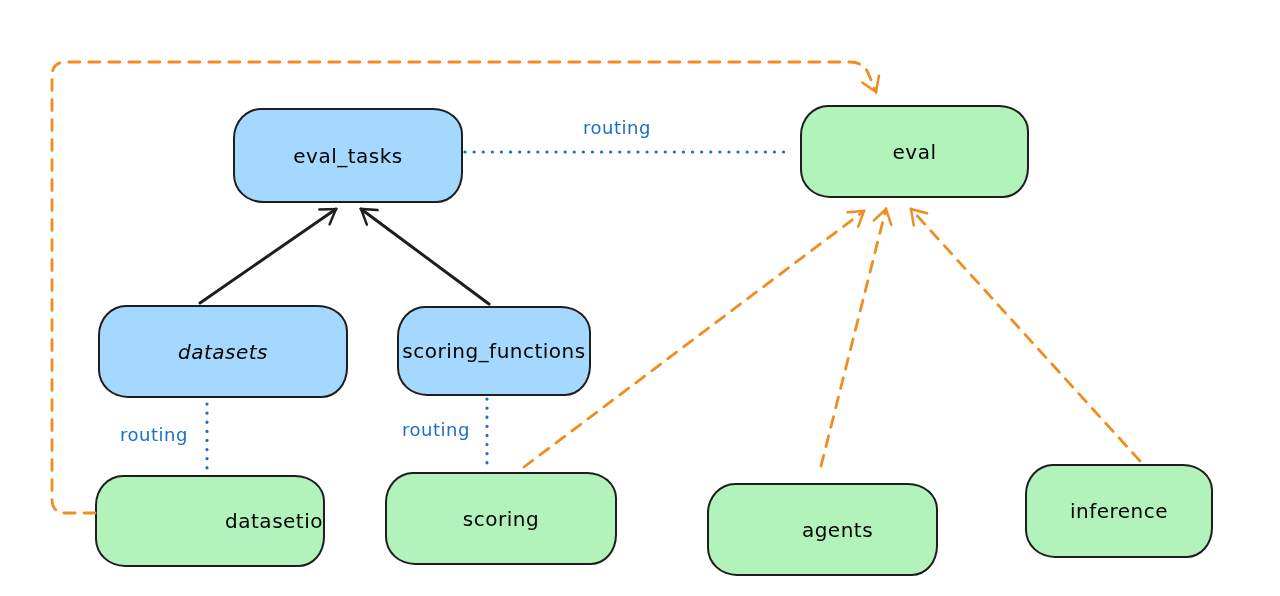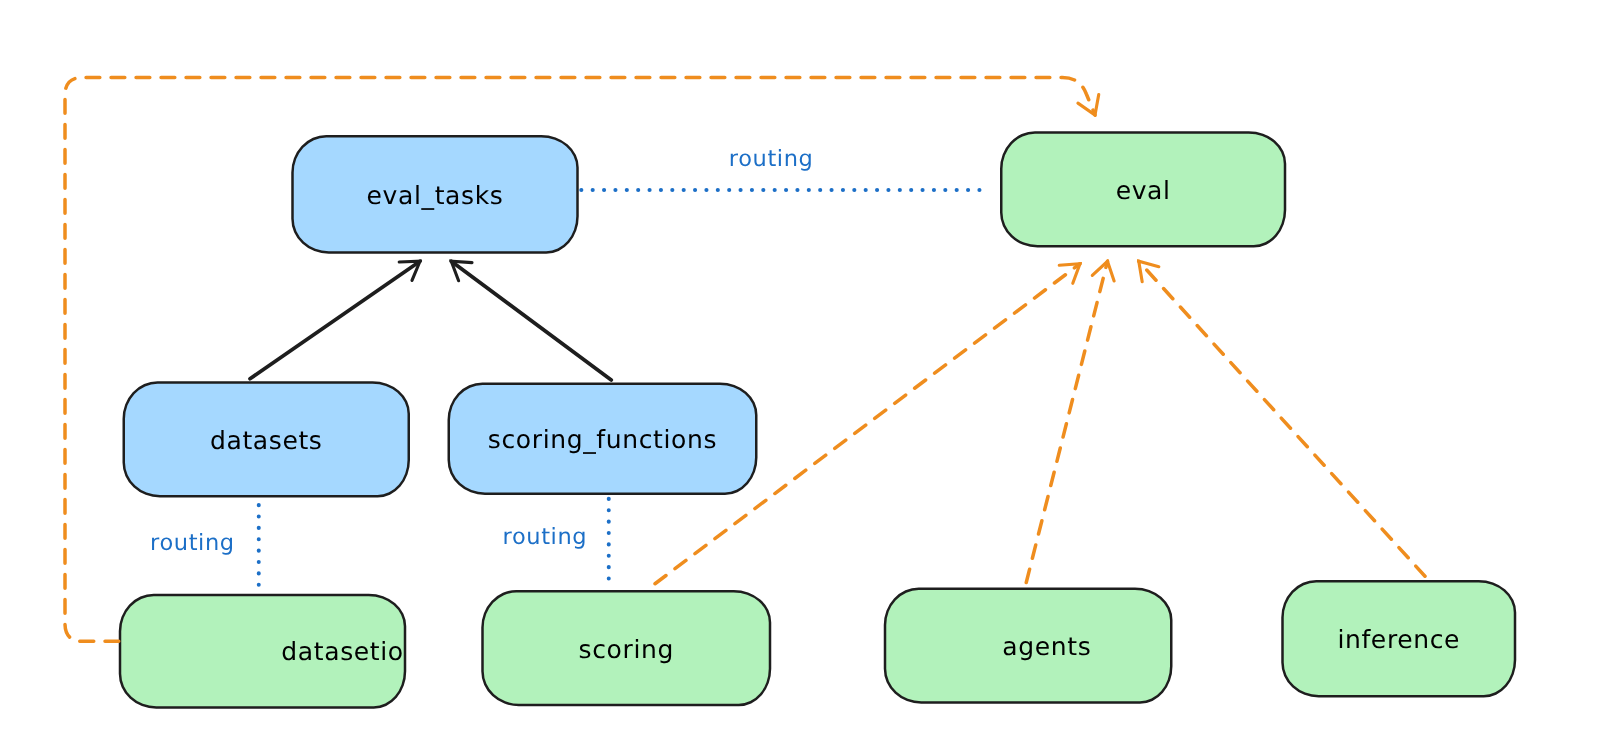--- a/index.html
+++ b/index.html
@@ -29,25 +29,25 @@
     color: #000000;
     letter-spacing: 0.5px;
     z-index: 1;
     box-sizing: border-box;
   }
   .node.blue  { background: #a5d8ff; }
   .node.green { background: #b2f2bb; }
 
   .n-eval-tasks        { left: 233px; top: 108px; width: 230px; height: 95px; }
   .n-eval              { left: 788px; top: 105px; width: 229px; height: 93px; margin-left: 12px; }
-  .n-datasets          { left:  98px; top: 305px; width: 230px; height: 93px; }
-  .n-scoring-functions { left: 358px; top: 306px; width: 248px; height: 90px; }
+  .n-datasets          { left:  98px; top: 305px; width: 250px; height: 93px; font-style: italic; }
+  .n-scoring-functions { left: 397px; top: 306px; width: 194px; height: 90px; }
   .n-datasetio         { left:  95px; top: 475px; width: 230px; height: 92px; justify-content: flex-end; }
   .n-scoring           { left: 385px; top: 472px; width: 232px; height: 93px; }
-  .n-agents            { left: 707px; top: 470px; width: 231px; height: 93px; padding-left: 30px; }
+  .n-agents            { left: 707px; top: 483px; width: 231px; height: 93px; padding-left: 30px; }
   .n-inference         { left: 1025px; top: 464px; width: 188px; height: 94px; }
 
   .edge-label {
     position: absolute;
     font-size: 18px;
     color: #1c6fc7;
     letter-spacing: 0.5px;
     z-index: 3;
     white-space: nowrap;
   }

